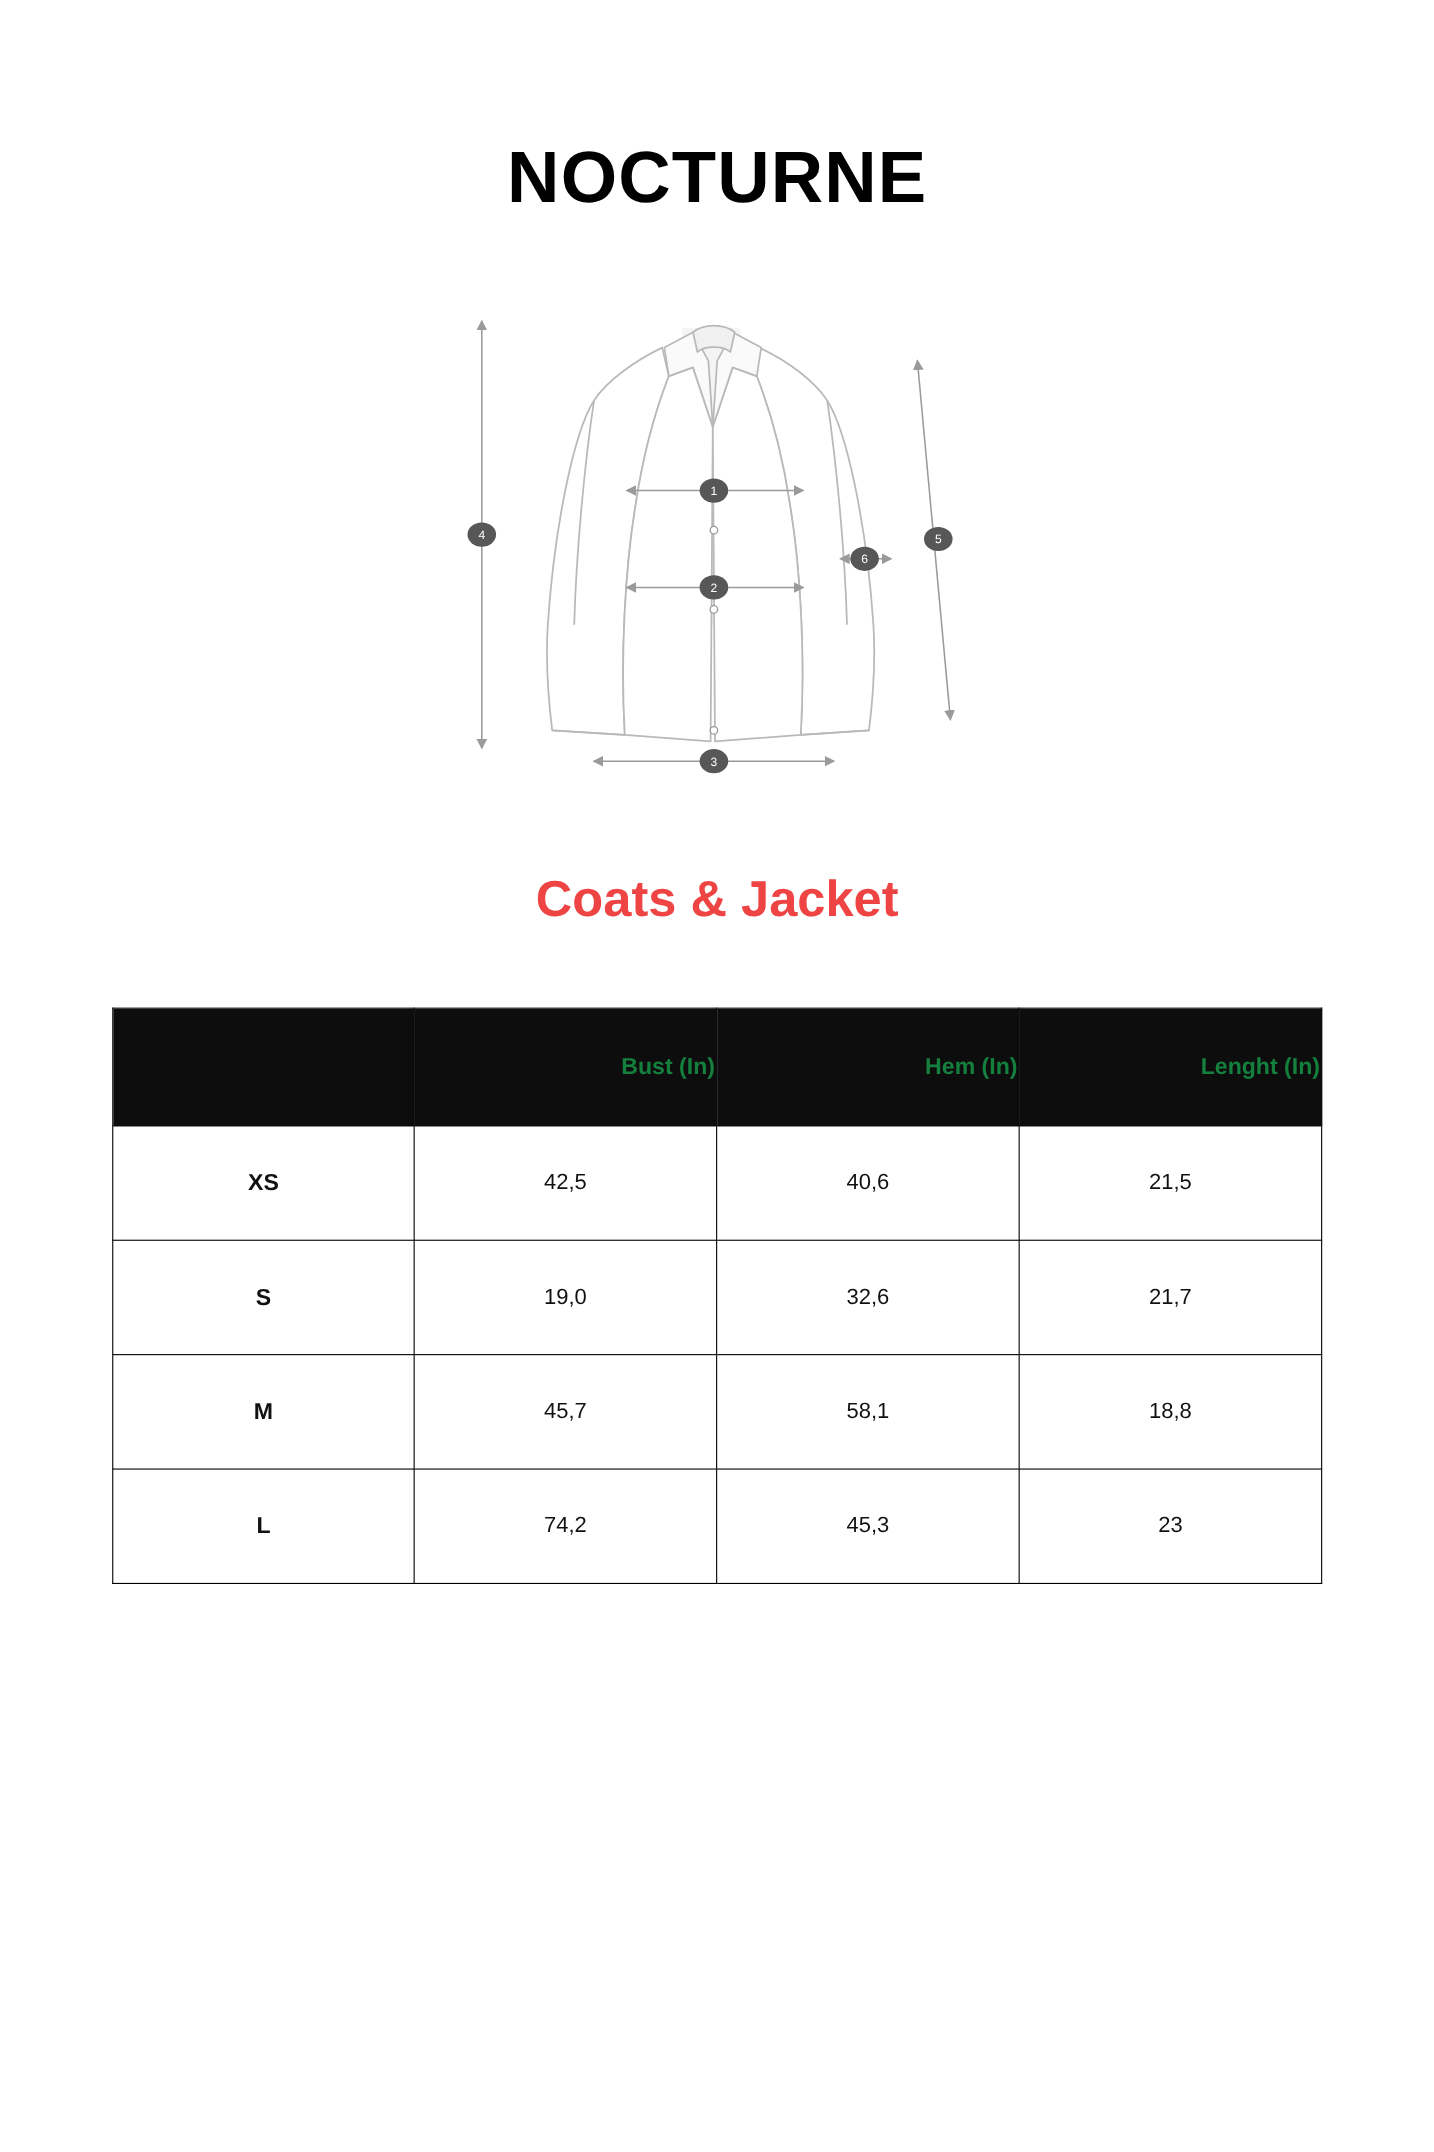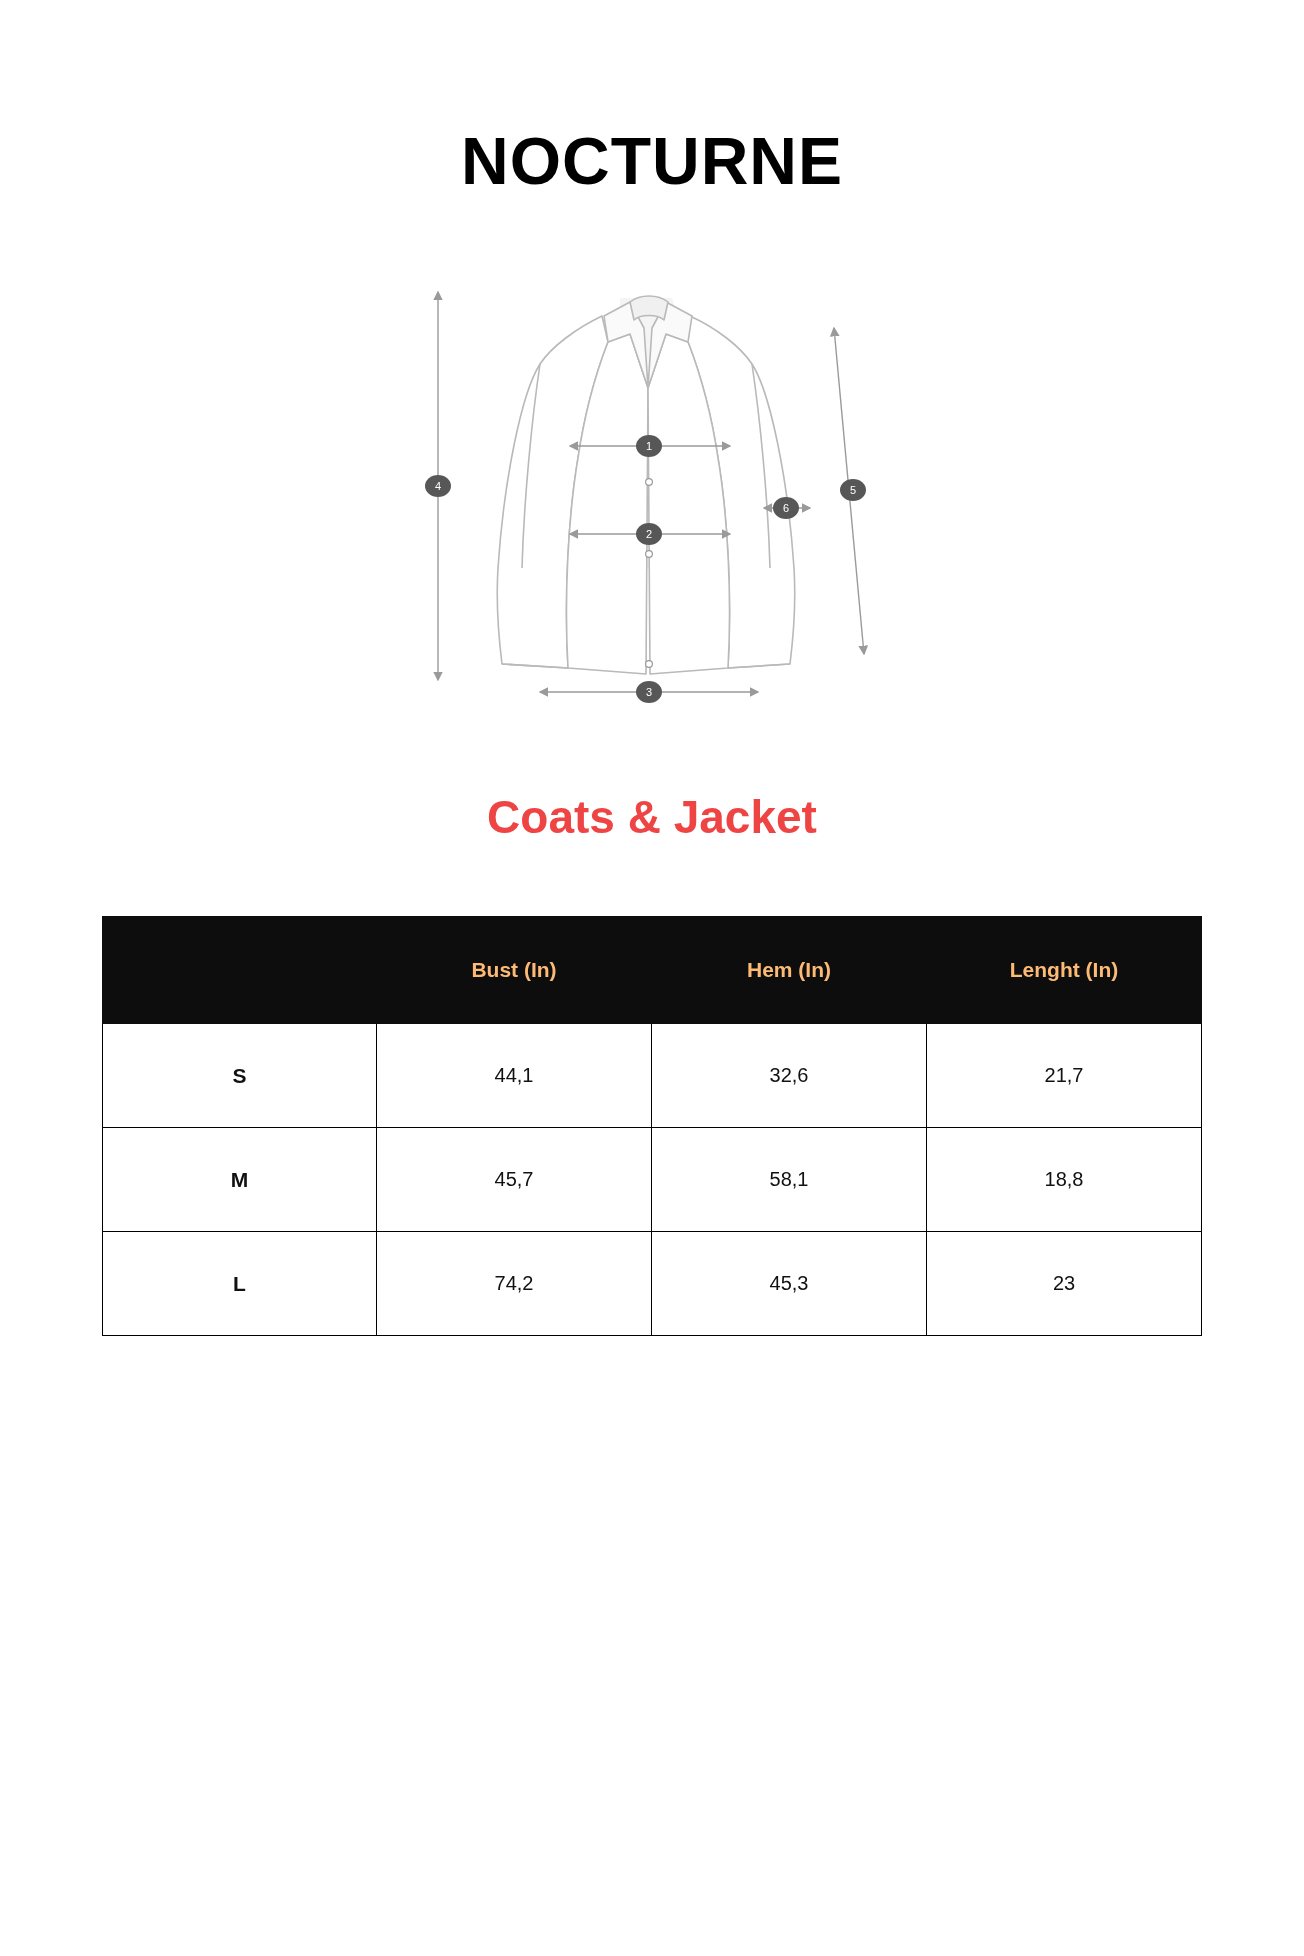--- a/index.html
+++ b/index.html
@@ -62,25 +62,26 @@
     table-layout: fixed;
   }
   table.size-table th,
   table.size-table td {
     border: 1px solid #000000;
     text-align: center;
     vertical-align: middle;
   }
   table.size-table thead th {
     background: #0d0d0d;
-    color: #fdba74;
+    color: #15803d;
     font-size: 21px;
     font-weight: bold;
     height: 104px;
     border: 1px solid #0d0d0d;
+    text-align: right;
   }
   table.size-table thead th.corner {
     background: #0d0d0d;
   }
   table.size-table tbody td {
     height: 101px;
     font-size: 20px;
     color: #111111;
     background: #ffffff;
   }
@@ -189,22 +190,28 @@
       <thead>
         <tr>
           <th class="corner"></th>
           <th>Bust (In)</th>
           <th>Hem (In)</th>
           <th>Lenght (In)</th>
         </tr>
       </thead>
       <tbody>
         <tr>
+          <td class="size-cell">XS</td>
+          <td>42,5</td>
+          <td>40,6</td>
+          <td>21,5</td>
+        </tr>
+        <tr>
           <td class="size-cell">S</td>
-          <td>44,1</td>
+          <td>19,0</td>
           <td>32,6</td>
           <td>21,7</td>
         </tr>
         <tr>
           <td class="size-cell">M</td>
           <td>45,7</td>
           <td>58,1</td>
           <td>18,8</td>
         </tr>
         <tr>

